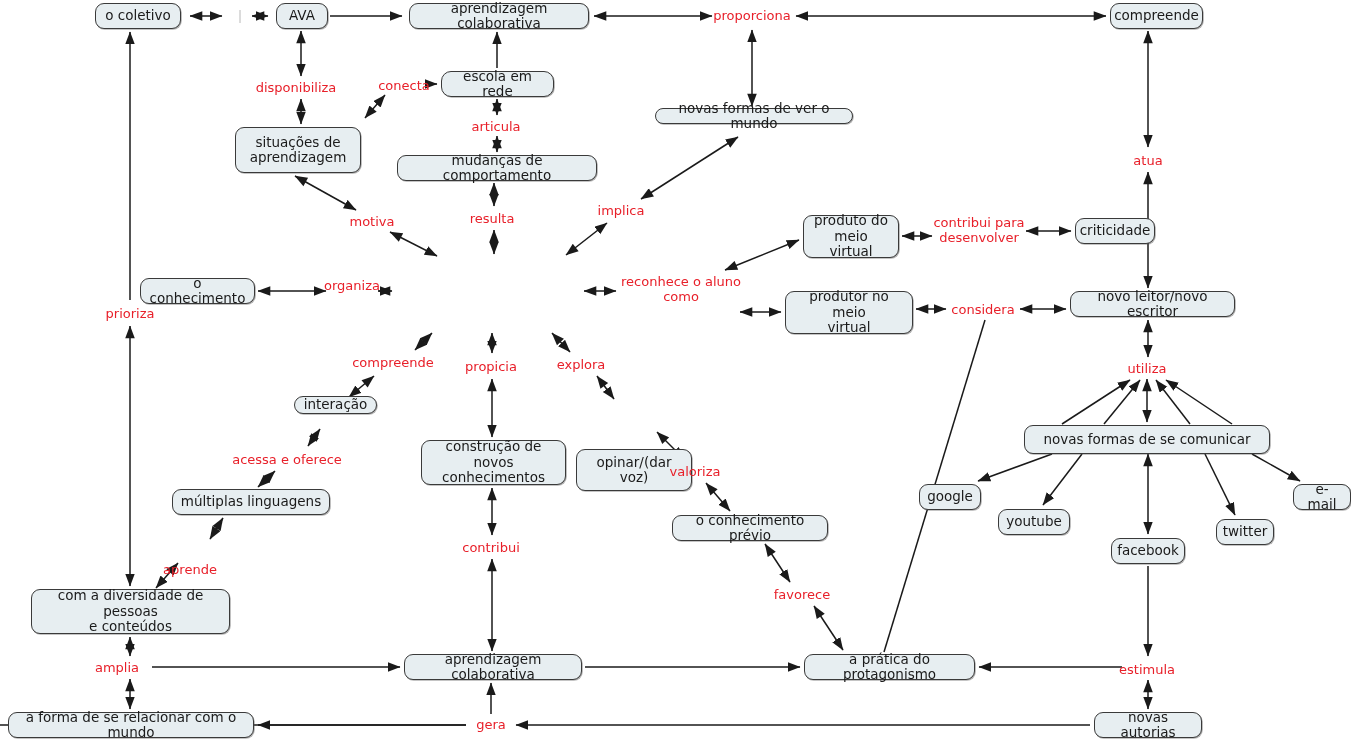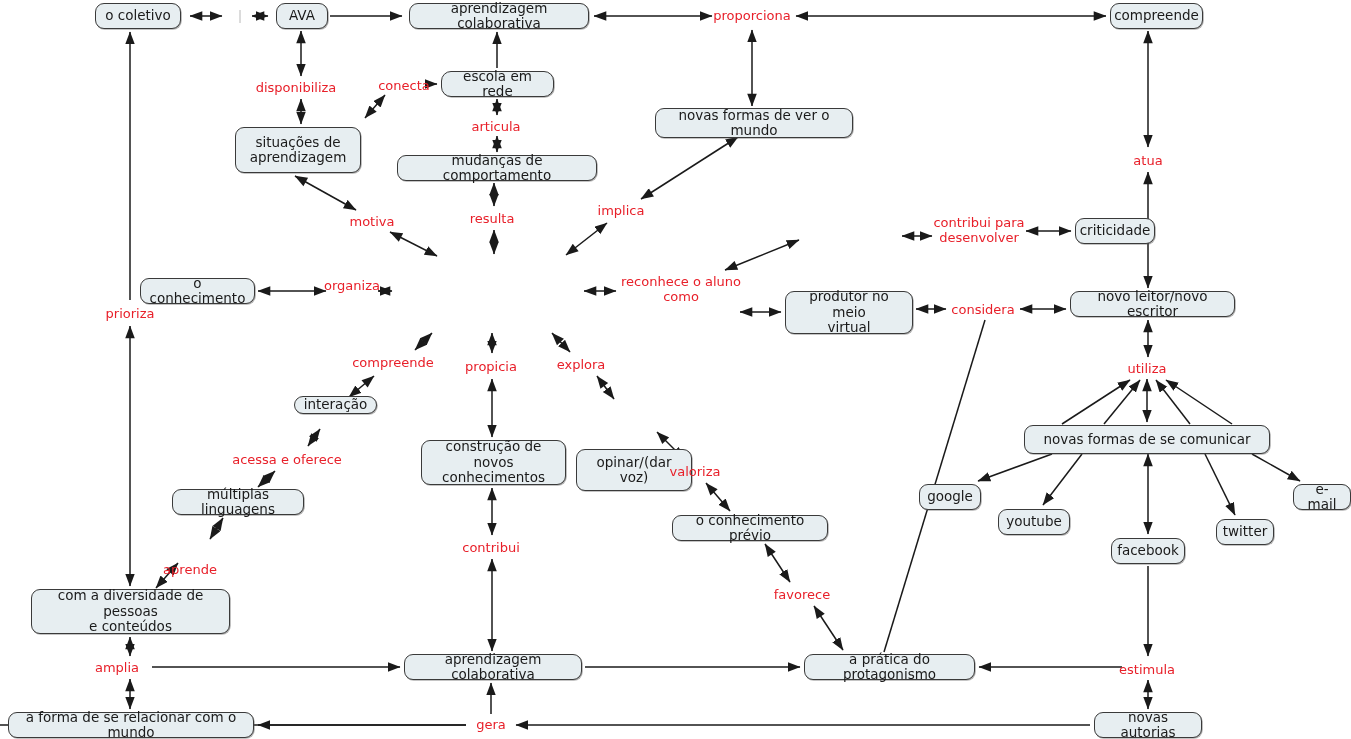--- a/index.html
+++ b/index.html
@@ -181,35 +181,37 @@
       <line x1="491" y1="714" x2="491" y2="683" marker-end="url(#ah)"></line>
 
     </g>
   </svg>
 
   <div class="node" style="left:95px;top:3px;width:86px;height:26px;">o coletivo</div>
   <div class="node" style="left:276px;top:3px;width:52px;height:26px;">AVA</div>
   <div class="node" style="left:409px;top:3px;width:180px;height:26px;">aprendizagem colaborativa</div>
   <div class="node" style="left:1110px;top:3px;width:93px;height:26px;">compreende</div>
   <div class="node" style="left:441px;top:71px;width:113px;height:26px;border-radius:10px;">escola em rede</div>
-  <div class="node" style="left:655px;top:108px;width:198px;height:30px;">novas formas de ver o mundo</div>
+  <div class="node" style="left:655px;top:108px;width:198px;height:16px;">novas formas de ver o mundo</div>
   <div class="node" style="left:397px;top:155px;width:200px;height:26px;">mudanças de comportamento</div>
   <div class="node" style="left:235px;top:127px;width:126px;height:46px;">situações de
 aprendizagem</div>
+  <div class="node" style="left:803px;top:215px;width:96px;height:43px;">produto do
+meio virtual</div>
   <div class="node" style="left:1075px;top:218px;width:80px;height:26px;">criticidade</div>
   <div class="node" style="left:140px;top:278px;width:115px;height:26px;">o conhecimento</div>
   <div class="node" style="left:785px;top:291px;width:128px;height:43px;">produtor no meio
 virtual</div>
   <div class="node" style="left:1070px;top:291px;width:165px;height:26px;">novo leitor/novo escritor</div>
   <div class="node" style="left:294px;top:396px;width:83px;height:18px;">interação</div>
   <div class="node" style="left:576px;top:403px;width:116px;height:42px;margin-top:46px;">opinar/(dar voz)</div>
   <div class="node" style="left:1024px;top:425px;width:246px;height:29px;">novas formas de se comunicar</div>
   <div class="node" style="left:421px;top:440px;width:145px;height:45px;">construção de novos
 conhecimentos</div>
-  <div class="node" style="left:172px;top:489px;width:132px;height:26px;">múltiplas linguagens</div>
+  <div class="node" style="left:172px;top:489px;width:158px;height:26px;">múltiplas linguagens</div>
   <div class="node" style="left:919px;top:484px;width:62px;height:26px;">google</div>
   <div class="node" style="left:1293px;top:484px;width:58px;height:26px;">e-mail</div>
   <div class="node" style="left:998px;top:509px;width:72px;height:26px;">youtube</div>
   <div class="node" style="left:672px;top:515px;width:156px;height:26px;">o conhecimento prévio</div>
   <div class="node" style="left:1216px;top:519px;width:58px;height:26px;">twitter</div>
   <div class="node" style="left:1111px;top:538px;width:74px;height:26px;">facebook</div>
   <div class="node" style="left:31px;top:589px;width:199px;height:45px;">com a diversidade de pessoas
 e conteúdos</div>
   <div class="node" style="left:404px;top:654px;width:178px;height:26px;">aprendizagem colaborativa</div>
   <div class="node" style="left:804px;top:654px;width:171px;height:26px;">a prática do protagonismo</div>

